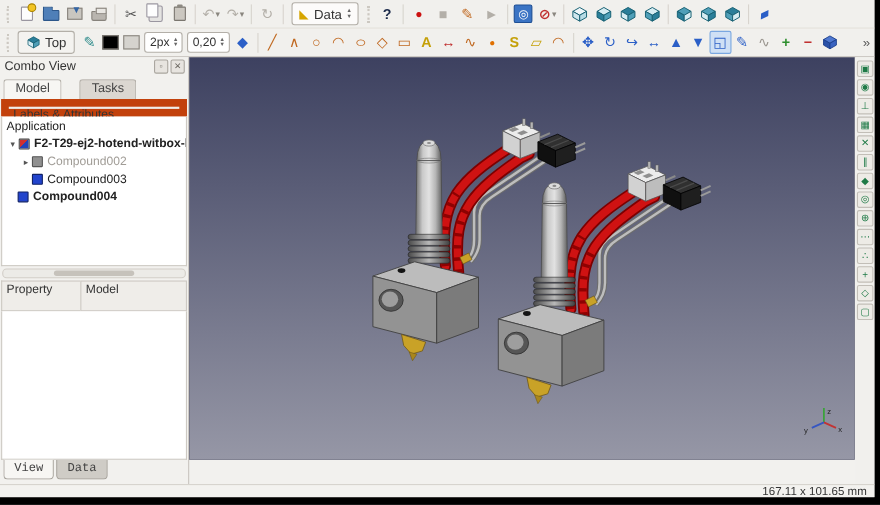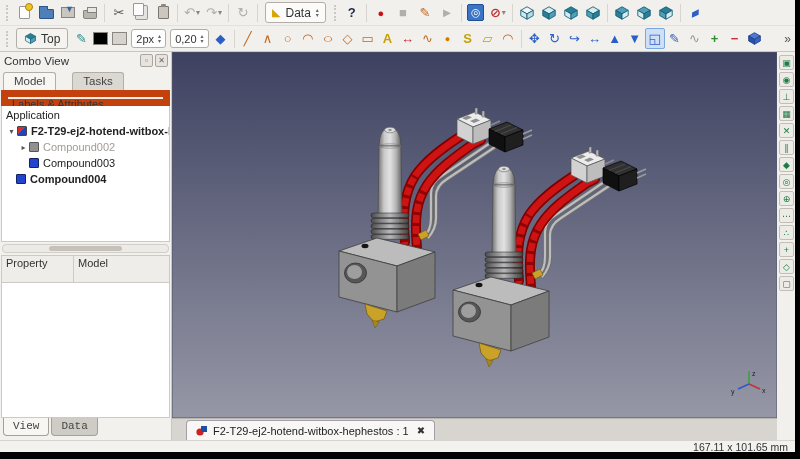--- a/index.html
+++ b/index.html
@@ -478,30 +478,20 @@
       <g transform="translate(577,332)">
         <line x1="0" y1="0" x2="0" y2="-13" stroke="#3aa33a" stroke-width="1.6"></line>
         <line x1="0" y1="0" x2="11" y2="5" stroke="#c23333" stroke-width="1.6"></line>
         <line x1="0" y1="0" x2="-11" y2="5" stroke="#3656c2" stroke-width="1.6"></line>
         <text x="3" y="-8" font-size="7" fill="#222">z</text>
         <text x="13" y="9" font-size="7" fill="#222">x</text>
         <text x="-18" y="10" font-size="7" fill="#222">y</text>
       </g>
     </svg>
 
-    <div class="doc-tabbar">
-      <div class="doc-tab">
-        <svg width="12" height="12" viewBox="0 0 12 12">
-          <circle cx="4" cy="7" r="3.6" fill="#cc2222"></circle>
-          <rect x="5" y="1" width="6" height="6" fill="#1c4fa0"></rect>
-        </svg>
-        <span>F2-T29-ej2-hotend-witbox-hephestos : 1</span>
-        <span class="tabx"><span>✖</span></span>
-      </div>
-    </div>
 
     <div class="rtb">
       <span class="snapbtn">
           <span>▣</span>
         </span>
       <span class="snapbtn">
           <span>◉</span>
         </span>
       <span class="snapbtn">
           <span>⊥</span>

